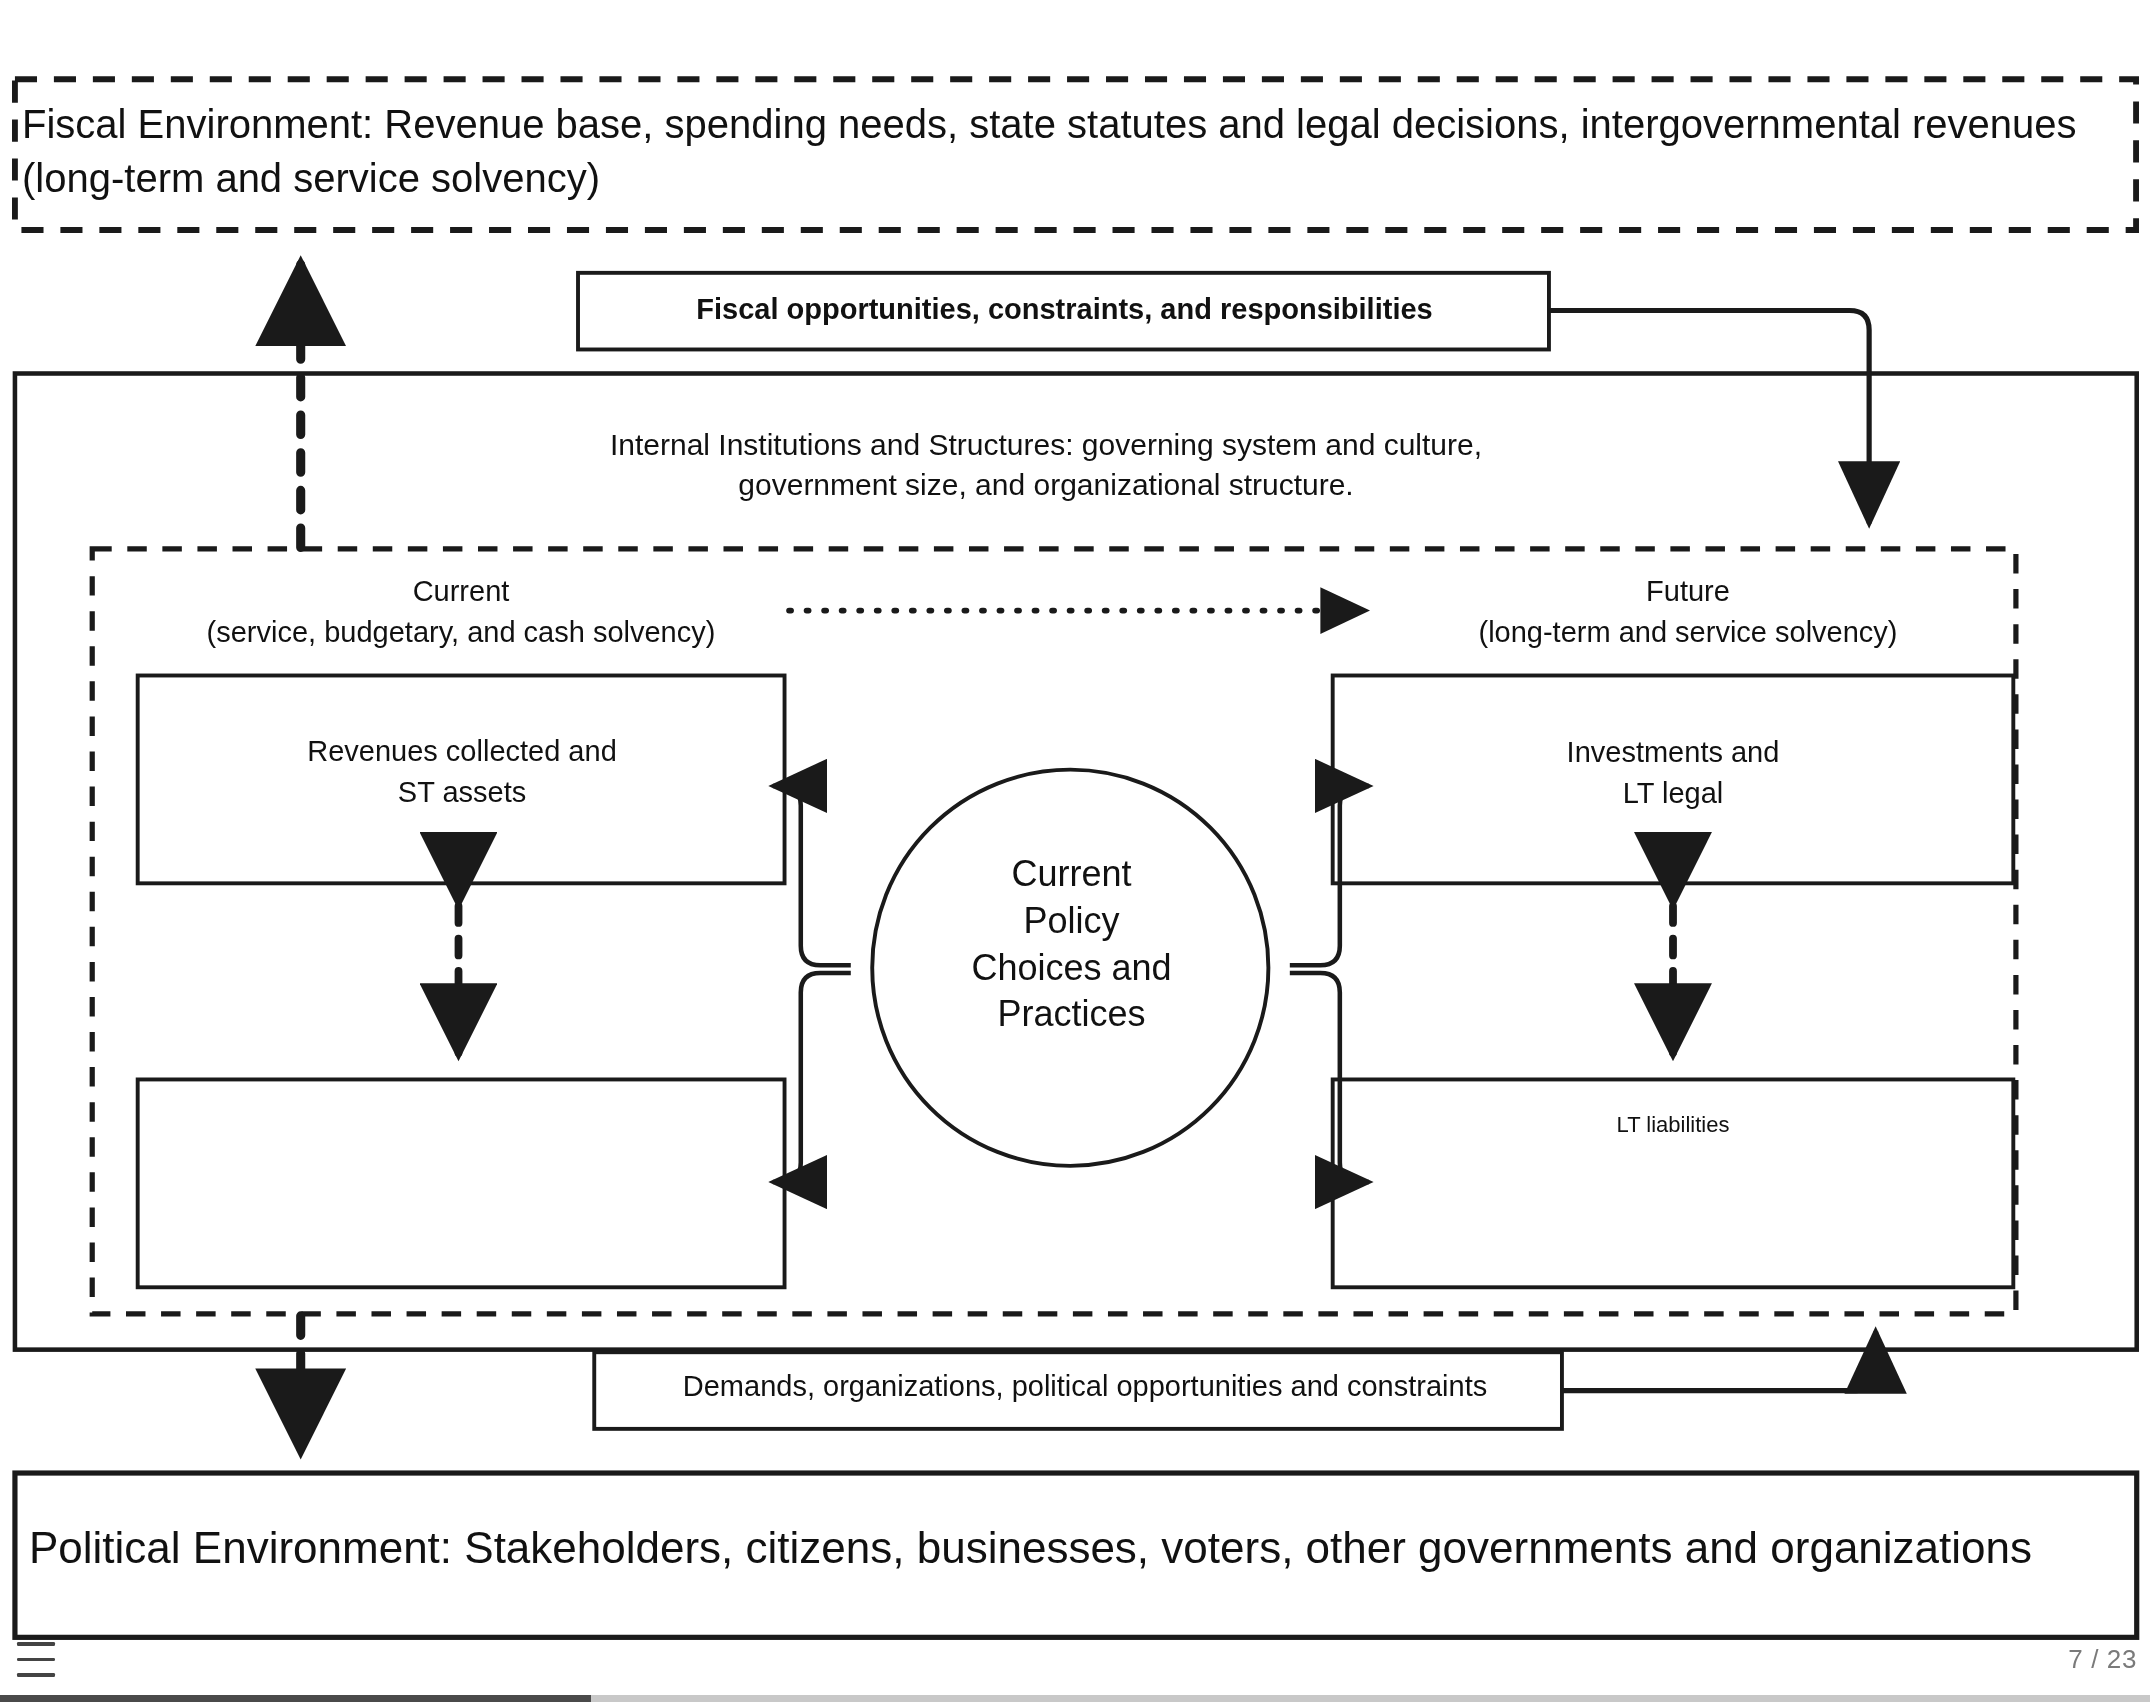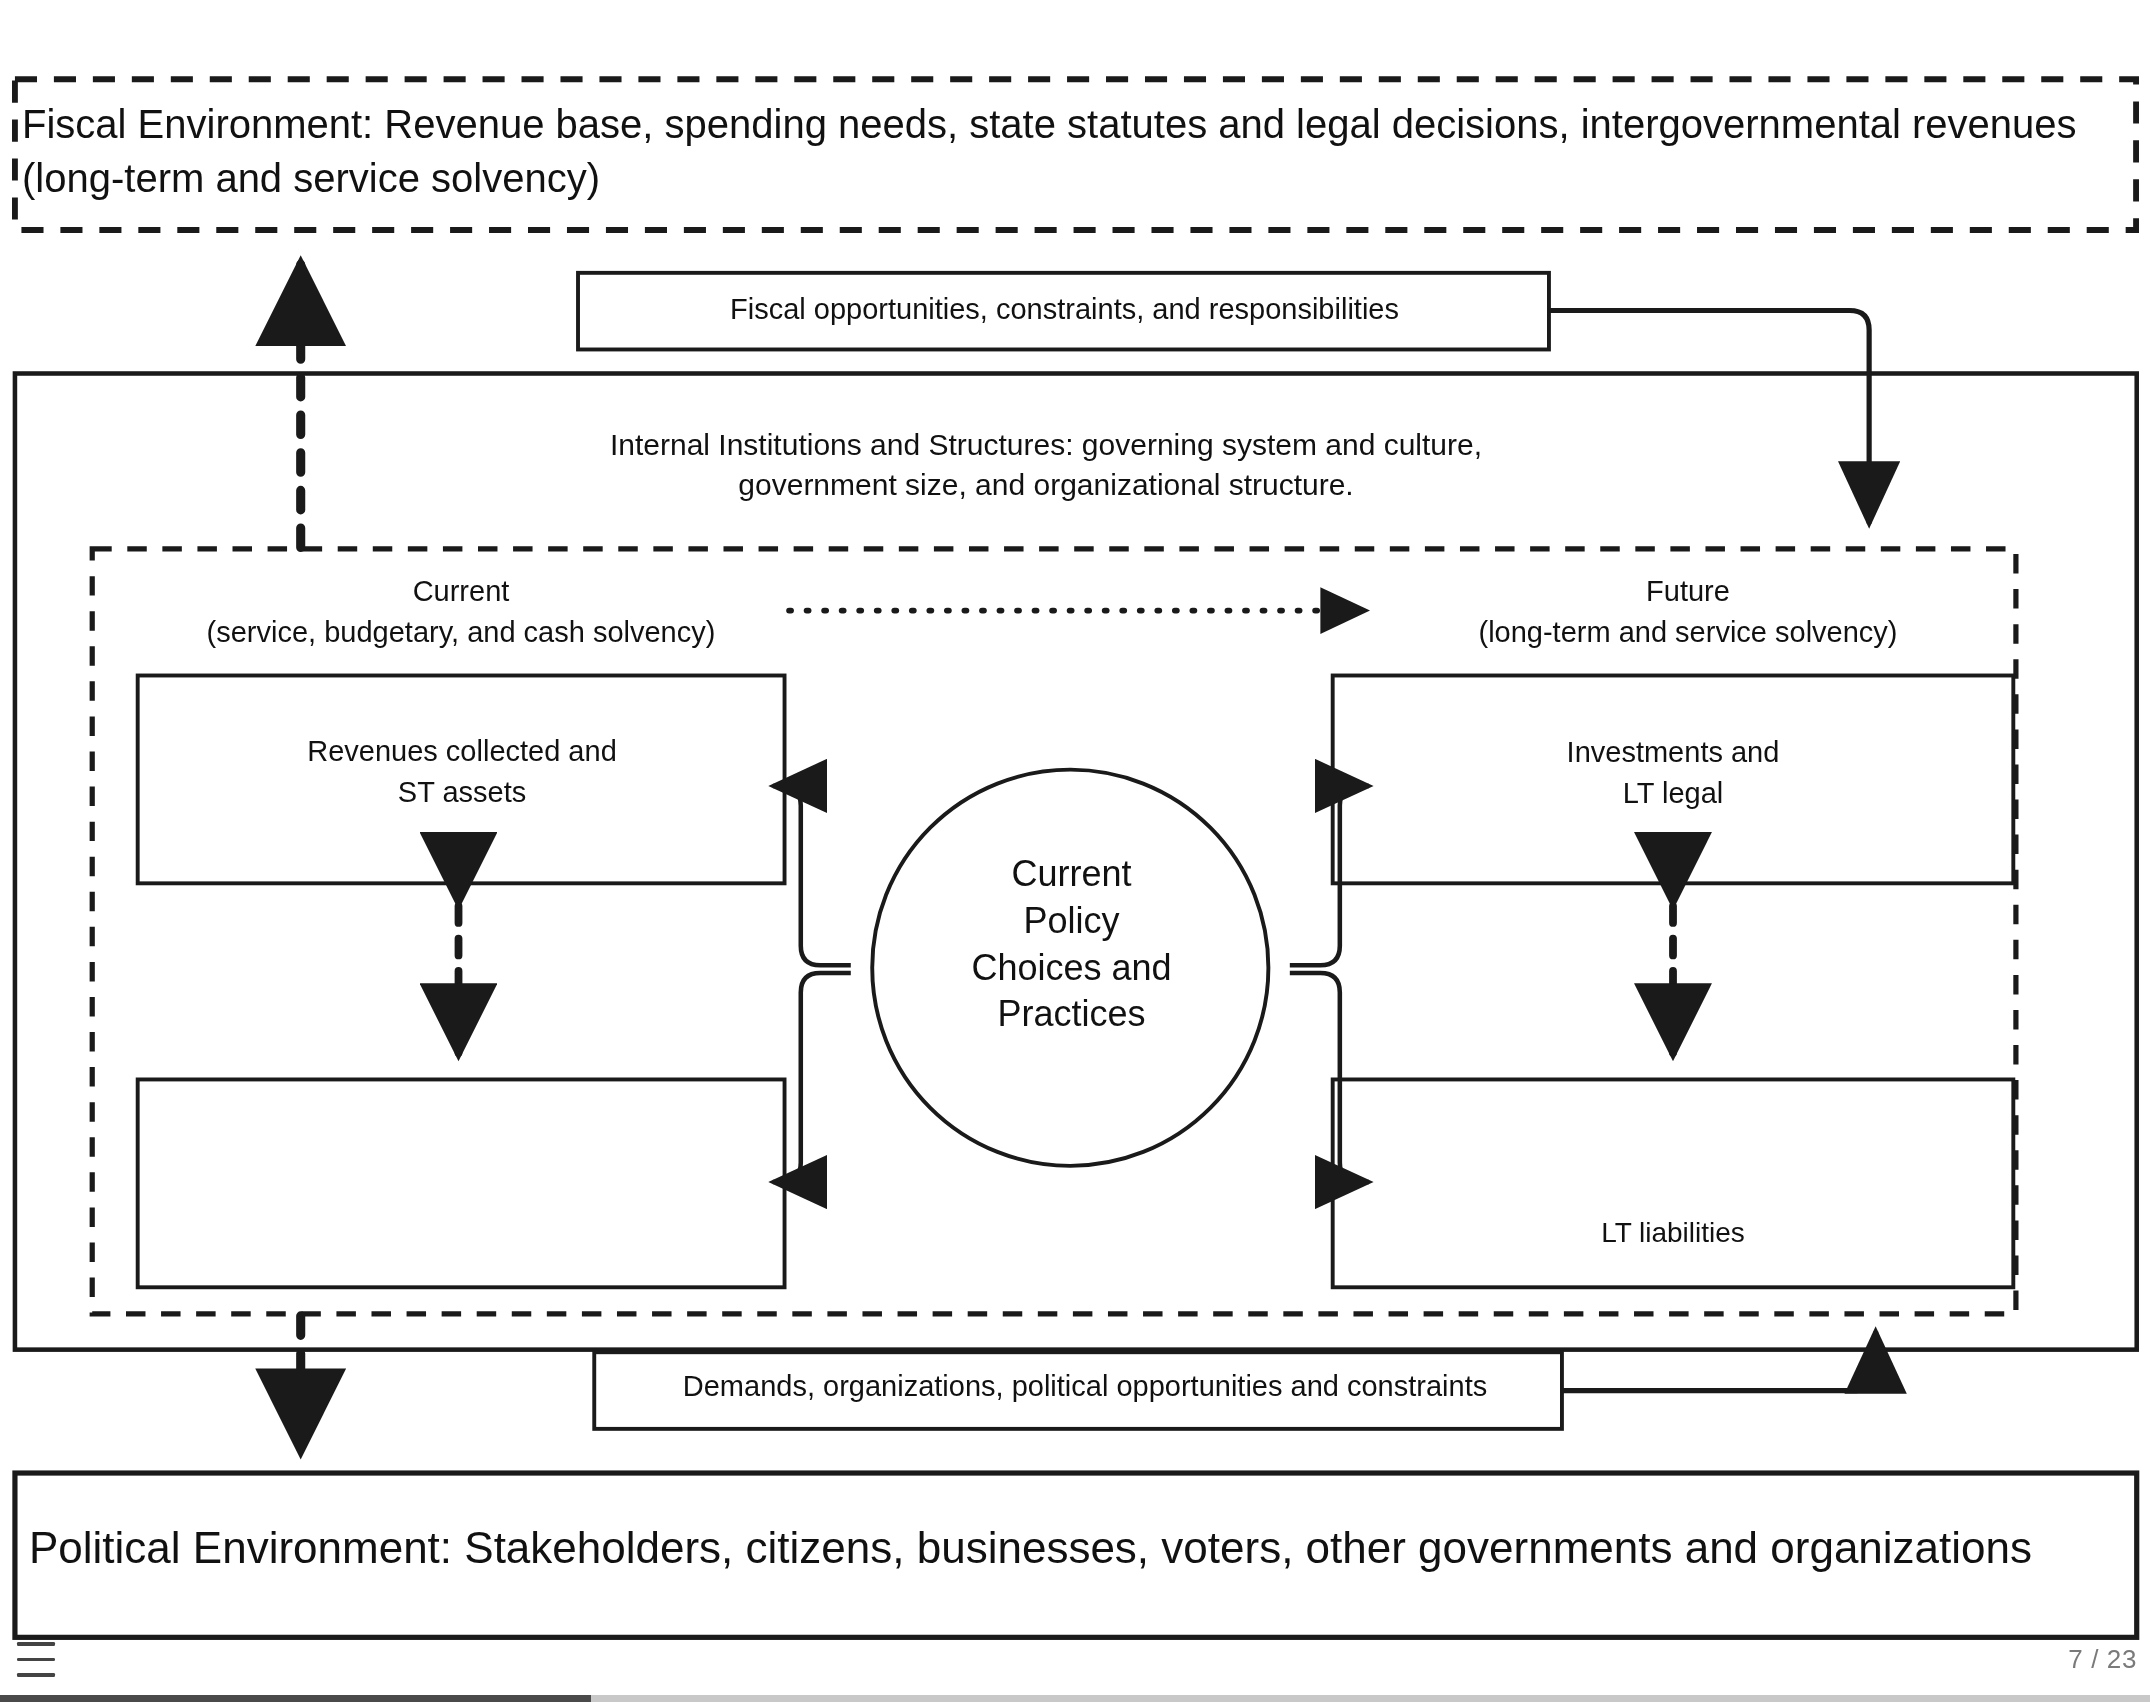--- a/index.html
+++ b/index.html
@@ -41,20 +41,21 @@
     left: 22px; top: 97px; width: 2065px;
     font-size: 40px; text-align: left; line-height: 1.36;
   }
   #political-env-text {
     left: 29px; top: 1520px; width: 2065px;
     font-size: 44px; text-align: left;
   }
   #fiscal-opps-text {
     left: 584px; top: 291px; width: 961px;
     font-size: 29px;
+    font-weight: bold;
   }
   #demands-text {
     left: 601px; top: 1368px; width: 968px;
     font-size: 29px;
   }
   #internal-inst-text {
     left: 429px; top: 425px; width: 1234px;
     font-size: 30px; line-height: 1.33;
   }
   #current-head {
@@ -71,22 +72,22 @@
   }
   #box-goods-text {
     left: 144px; top: 1097px; width: 636px;
     font-size: 29px; line-height: 1.42;
   }
   #box-inv-text {
     left: 1339px; top: 732px; width: 668px;
     font-size: 29px; line-height: 1.42;
   }
   #box-ltl-text {
-    left: 1339px; top: 1213px; width: 668px;
-    font-size: 28px; line-height: 1.42;
+    left: 1339px; top: 1109px; width: 668px;
+    font-size: 22px; line-height: 1.42;
   }
   #circle-text {
     left: 909px; top: 851px; width: 325px;
     font-size: 36px; line-height: 1.30;
   }
 
   
   #hamburger-btn {
     position: absolute;
     left: 17px; top: 1642px;

